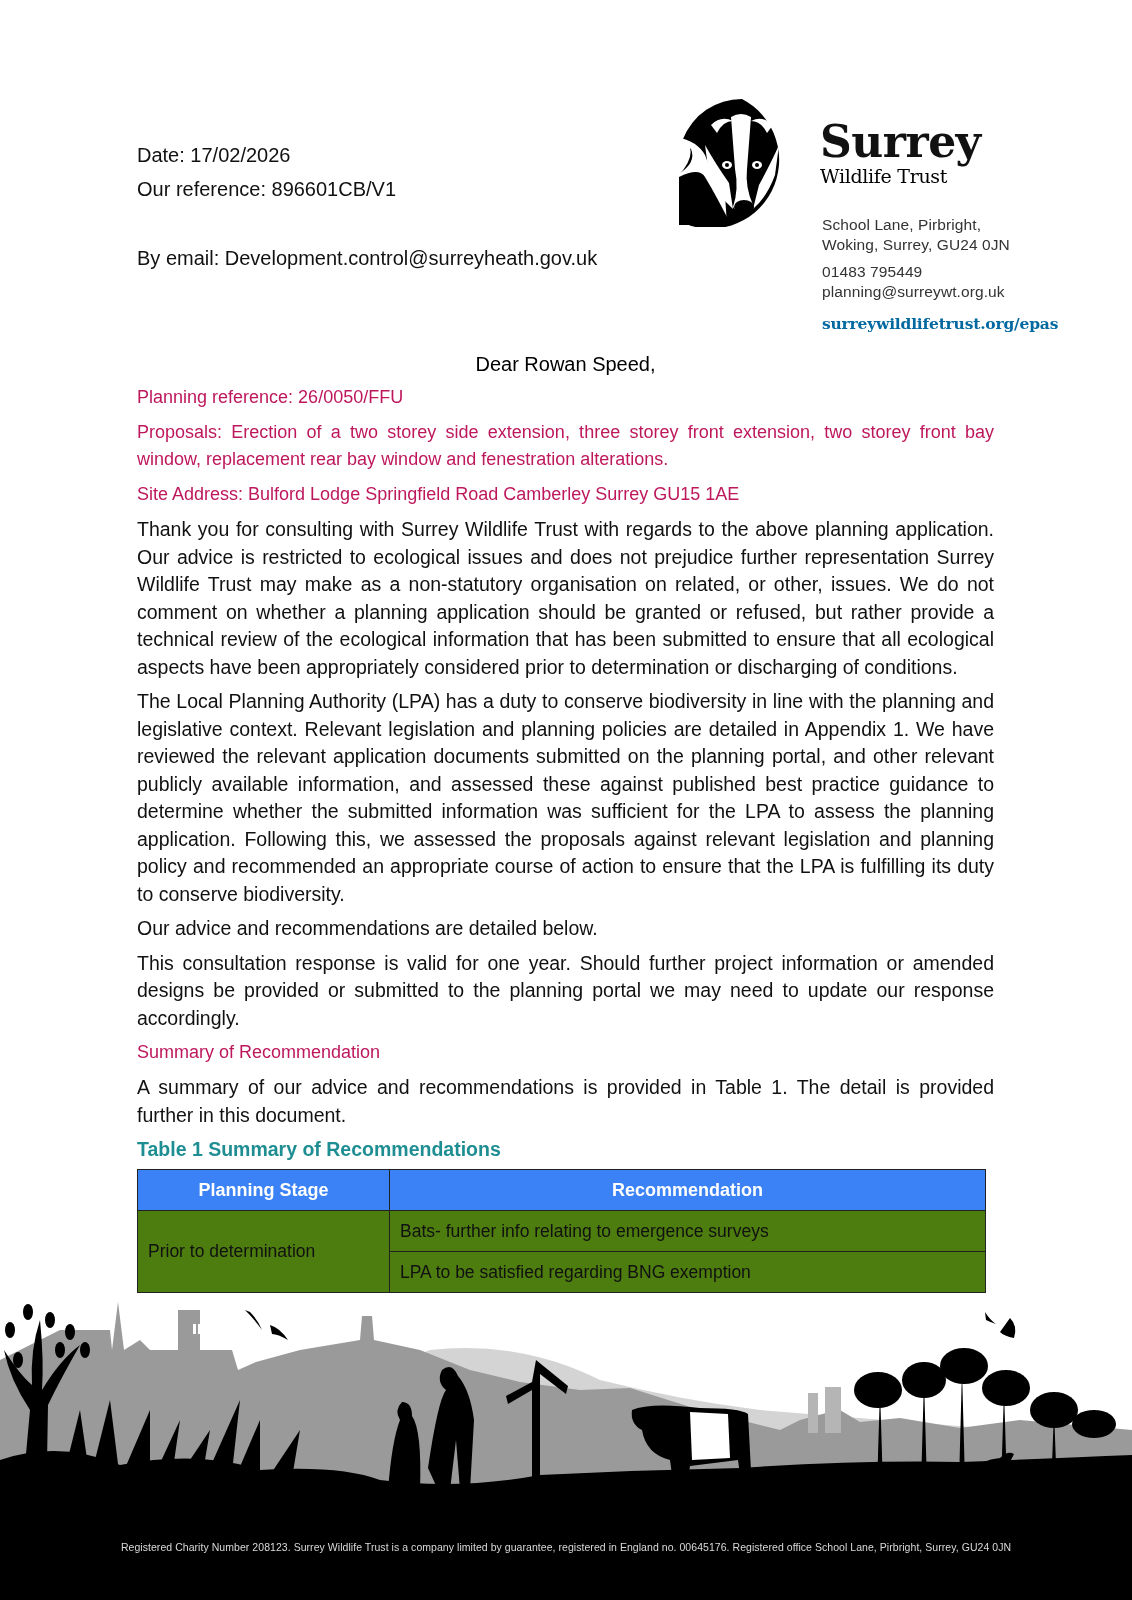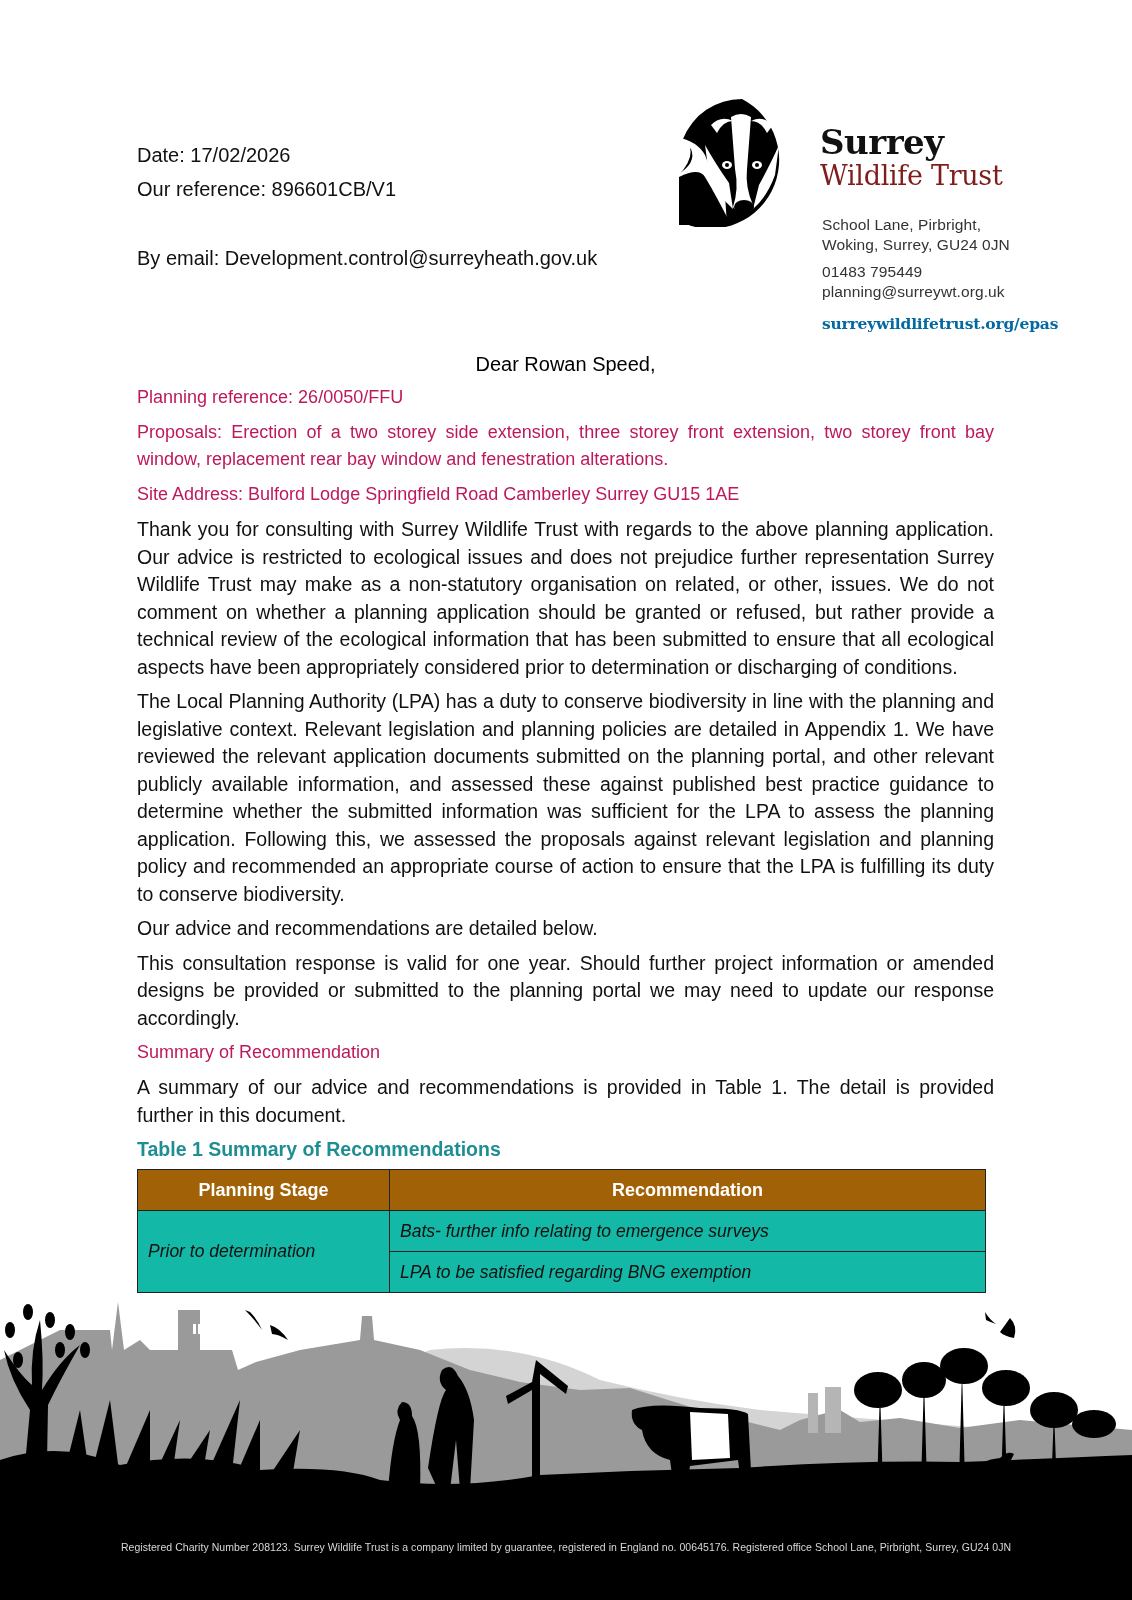--- a/index.html
+++ b/index.html
@@ -6,35 +6,35 @@
     html, body { width: 1132px; height: 1600px; background: #ffffff; overflow: hidden; }
     body { position: relative; font-family: "Liberation Sans", sans-serif; color: #000; }
 
     .page { position: relative; width: 1112px; height: 1600px; }
 
     
     .meta-line { position: absolute; left: 137px; font-size: 20px; line-height: 24px; color: #111; }
 
     
     .logo { position: absolute; left: 675px; top: 97px; width: 135px; height: 130px; }
-    .logo-title { position: absolute; left: 820px; top: 124px; font-family: "DejaVu Serif", serif; font-weight: bold; font-size: 34px; line-height: 36px; color: #111; letter-spacing: -0.5px; }
-    .logo-sub { position: absolute; left: 820px; top: 160px; font-family: "DejaVu Serif", serif; font-size: 27px; line-height: 32px; color: #7f1d1d; letter-spacing: -0.3px; }
+    .logo-title { position: absolute; left: 820px; top: 124px; font-family: "DejaVu Serif", serif; font-weight: bold; font-size: 44px; line-height: 36px; color: #111; letter-spacing: -0.5px; }
+    .logo-sub { position: absolute; left: 820px; top: 160px; font-family: "DejaVu Serif", serif; font-size: 19px; line-height: 32px; color: #000000; letter-spacing: -0.3px; }
     .addr { position: absolute; left: 822px; font-size: 15.5px; line-height: 19px; color: #333; letter-spacing: 0.1px; }
     .web { position: absolute; left: 822px; top: 314px; font-family: "DejaVu Serif", serif; font-weight: bold; font-size: 15.5px; color: #0369a1; letter-spacing: -0.2px; }
 
     
     .body { position: absolute; left: 137px; top: 350px; width: 857px; }
     .salutation { font-size: 20px; line-height: 28px; margin-bottom: 6px; text-align: center; }
     .subhead { font-weight: normal; color: #be185d; font-size: 18px; line-height: 27px; margin-bottom: 8px; }
     .para { font-size: 19.5px; line-height: 27.5px; text-align: justify; margin-bottom: 7px; color: #111; }
     .table-caption { font-weight: bold; color: #1f8e93; font-size: 19.5px; line-height: 27px; margin-bottom: 6px; margin-top: 1px; }
 
     table.recs { border-collapse: collapse; width: 849px; font-size: 17.5px; }
-    table.recs th { background: #a16207; color: #fff; font-weight: bold; height: 41px; border: 1.5px solid #222; text-align: center; font-size: 18px; }
-    table.recs td { border: 1.5px solid #222; height: 41px; padding: 0 10px; color: #111; background: #14b8a6; font-style: italic; }
+    table.recs th { background: #3b82f6; color: #fff; font-weight: bold; height: 41px; border: 1.5px solid #222; text-align: center; font-size: 18px; }
+    table.recs td { border: 1.5px solid #222; height: 41px; padding: 0 10px; color: #111; background: #4d7c0f; }
     table.recs th.col1, table.recs td.col1 { width: 252px; }
 
     
     .landscape { position: absolute; left: 0; top: 1290px; width: 1132px; height: 230px; }
     .footer-band { position: absolute; left: 0; top: 1505px; width: 1132px; height: 95px; background: #000; }
     .footer-text { position: absolute; left: 0; top: 1541px; width: 1132px; text-align: center; color: #d9d9d9; font-size: 10.5px; letter-spacing: 0.05px; }
   </style>
 </head>
 <body>
 

